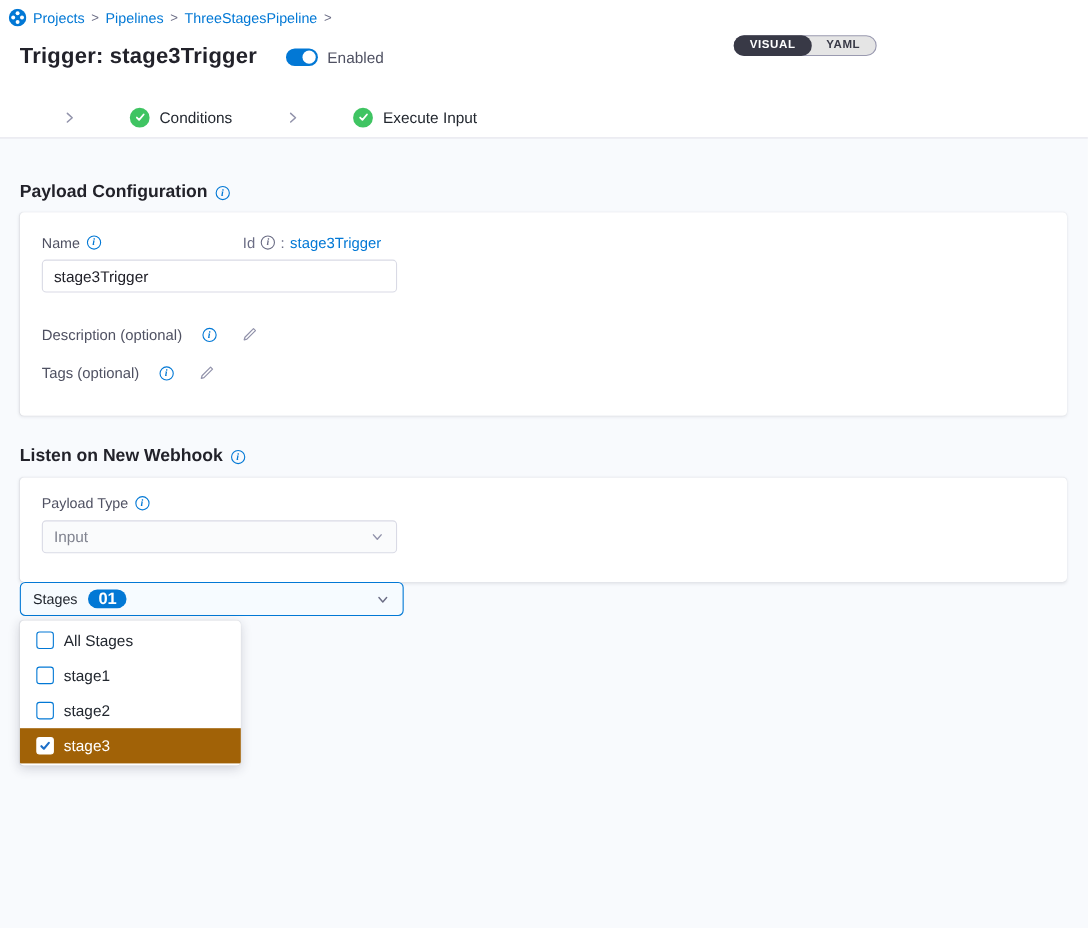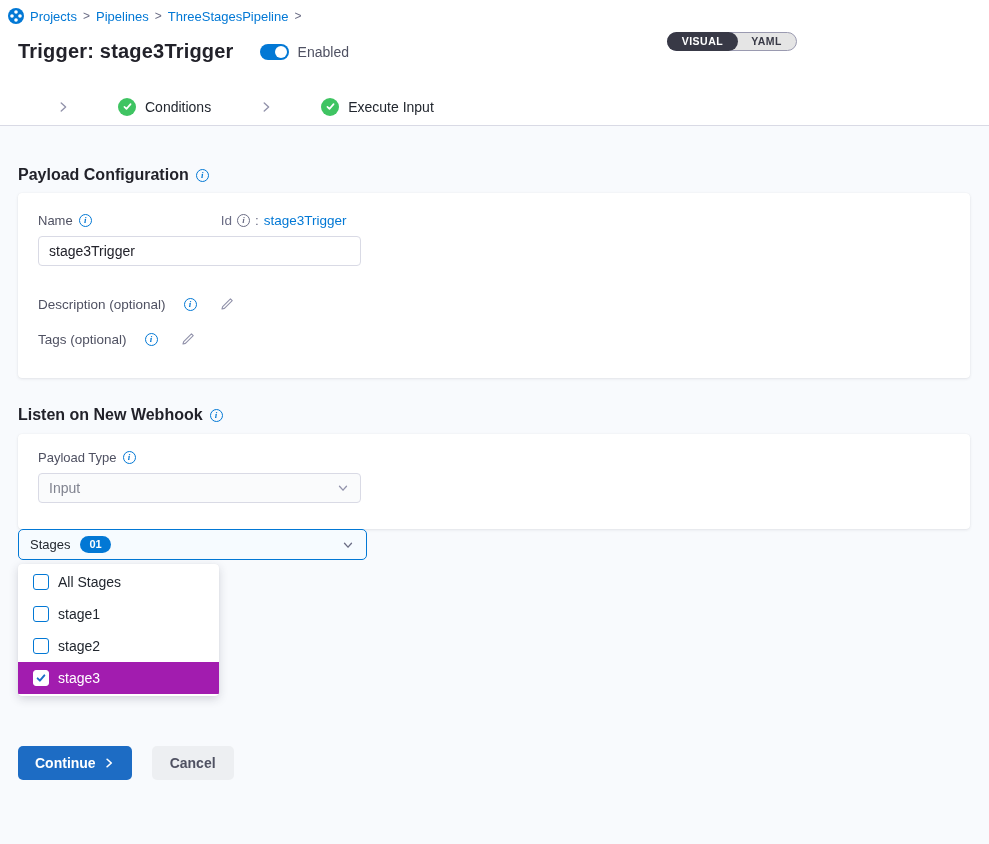--- a/index.html
+++ b/index.html
@@ -88,32 +88,32 @@
     background:#fafbfc; display:flex; align-items:center; justify-content:space-between;
     padding:0 10px; font-size:14px; color:#80838f; cursor:not-allowed;
   }
   
   .stages-field {
     width:349px; height:31px; border:1.5px solid #0278d5; border-radius:5px;
     background:#f6fbff; display:flex; align-items:center; padding:0 11px; cursor:pointer;
   }
   .stages-field .fl { font-size:13px; color:#22272f; }
   .count-badge {
-    margin-left:10px; background:#0278d5; color:#fff; font-size:11px; font-weight:bold;
+    margin-left:10px; background:#0278d5; color:#fff; font-size:15px; font-weight:bold;
     border-radius:9px; padding:2px 9px; line-height:13px;
   }
   .stages-field .chev { margin-left:auto; display:flex; }
   .dropdown-panel {
     margin-top:4px; width:201px; background:#fff; border-radius:4px;
     box-shadow:0 3px 10px rgba(40,41,61,.18), 0 0 1px rgba(40,41,61,.1);
     padding:2px 0; overflow:hidden;
   }
   .dd-row { height:32px; display:flex; align-items:center; padding-left:15px; gap:9px; cursor:pointer; }
   .dd-row .dd-label { font-size:14px; color:#22272f; }
-  .dd-row.selected { background:#a21caf; }
+  .dd-row.selected { background:#a16207; }
   .dd-row.selected .dd-label { color:#fff; }
   .checkbox {
     width:16px; height:16px; border:1.5px solid #0278d5; border-radius:3px; background:#fff; flex:none;
   }
   .checkbox.checked {
     border-color:#fff; display:flex; align-items:center; justify-content:center;
   }
   
   .footer { margin-top:50px; display:flex; align-items:center; gap:20px; }
   .btn {
@@ -286,27 +286,14 @@
     <div class="dd-row selected">
       <span class="checkbox checked">
         <svg width="12" height="12" viewBox="0 0 16 16">
             <polyline points="3.5,8.5 6.5,11.5 12.5,4.5" fill="none" stroke="#1d6fc8" stroke-width="2.6" stroke-linecap="round" stroke-linejoin="round"></polyline>
           </svg>
       </span>
       <span class="dd-label">stage3</span>
     </div>
   </div>
 
-  <div class="footer">
-    <button class="btn btn-primary">
-      <span>Continue</span>
-      <span>
-        <svg width="12" height="12" viewBox="0 0 16 16">
-            <polyline points="5.5,3 11,8 5.5,13" fill="none" stroke="#fff" stroke-width="2.2" stroke-linecap="round" stroke-linejoin="round"></polyline>
-          </svg>
-      </span>
-    </button>
-    <button class="btn btn-secondary">
-      <span>Cancel</span>
-    </button>
-  </div>
 
 </div>
 
 </body></html>

